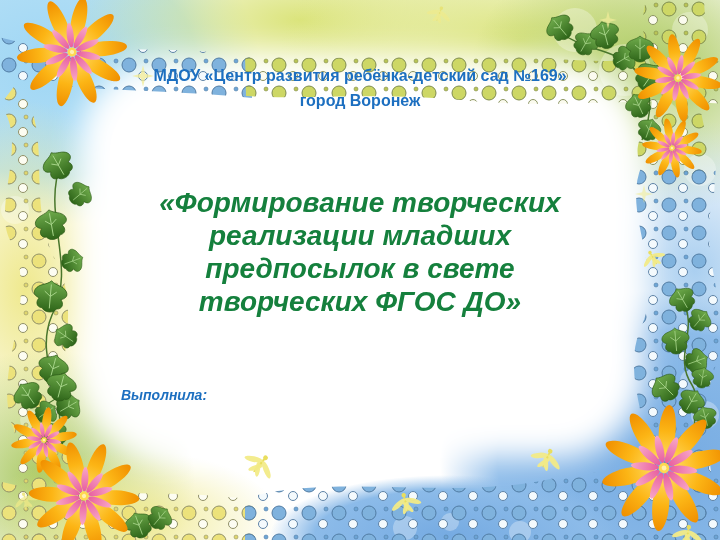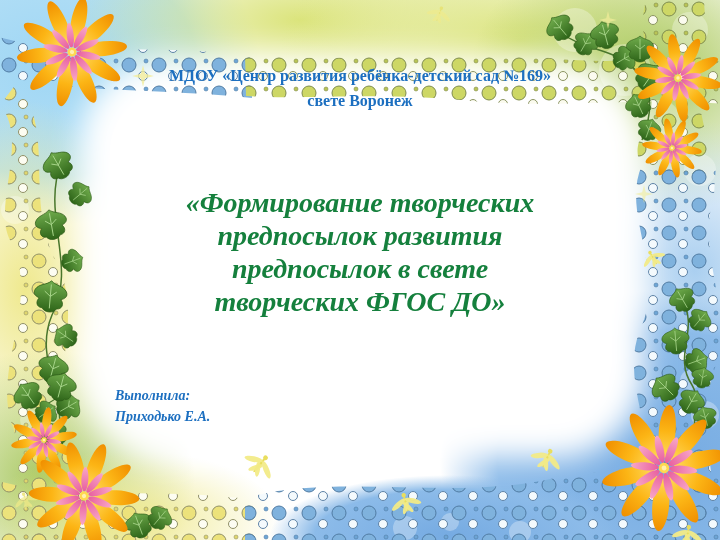--- a/index.html
+++ b/index.html
@@ -2,22 +2,22 @@
 <html><head>
 <meta charset="utf-8">
 <style>
   html,body{margin:0;padding:0;}
   body{width:720px;height:540px;overflow:hidden;background:#ffffff;font-family:"Liberation Sans",sans-serif;}
   .slide{position:relative;width:720px;height:540px;overflow:hidden;}
   .bg{position:absolute;left:0;top:0;z-index:0;}
   .txt{position:absolute;z-index:2;}
   .header{top:63px;left:0;width:100%;text-align:center;font-weight:bold;font-size:16px;line-height:25px;color:#1c6fc0;}
   .title{top:186px;left:0;width:100%;text-align:center;font-weight:bold;font-style:italic;font-size:28px;line-height:33px;color:#15803d;}
-  .title div, .header div, .footer div{white-space:nowrap;font-family:Liberation Serif, serif;}
-  .footer{top:385px;left:115px;text-align:left;font-weight:bold;font-style:italic;font-size:14px;line-height:21px;color:#1c6fc0;}
+  .title div, .header div, .footer div{white-space:nowrap;}
+  .footer{top:385px;left:121px;text-align:left;font-weight:bold;font-style:italic;font-size:14px;line-height:21px;color:#1c6fc0;}
 </style>
 </head>
 <body>
 
 <div class="slide">
 
   <svg class="bg" width="720" height="540" viewBox="0 0 720 540" xmlns="http://www.w3.org/2000/svg">
     <defs>
       <radialGradient id="gSky">
           <stop offset="0" stop-color="#9fd6f4"></stop>
@@ -230,28 +230,27 @@
       <use href="#flower" transform="translate(678,78) rotate(-8) scale(0.56)"></use>
       <use href="#flower" transform="translate(672,148) rotate(25) scale(0.38)"></use>
       <use href="#flower" transform="translate(44,440) rotate(8) scale(0.42)"></use>
       <use href="#flower" transform="translate(84,496) rotate(-15) scale(0.7)"></use>
       <use href="#flower" transform="translate(664,468) rotate(5) scale(0.8)"></use>
     </g>
   </svg>
 
   <div class="txt header">
     <div>МДОУ «Центр развития ребёнка-детский сад №169»</div>
-    <div>свете Воронеж</div>
+    <div>город Воронеж</div>
   </div>
 
   <div class="txt title">
     <div>«Формирование творческих</div>
-    <div>предпосылок развития</div>
+    <div>реализации младших</div>
     <div>предпосылок в свете</div>
     <div>творческих ФГОС ДО»</div>
   </div>
 
   <div class="txt footer">
     <div>Выполнила:</div>
-    <div>Приходько Е.А.</div>
   </div>
 
 </div>
 
 </body></html>

